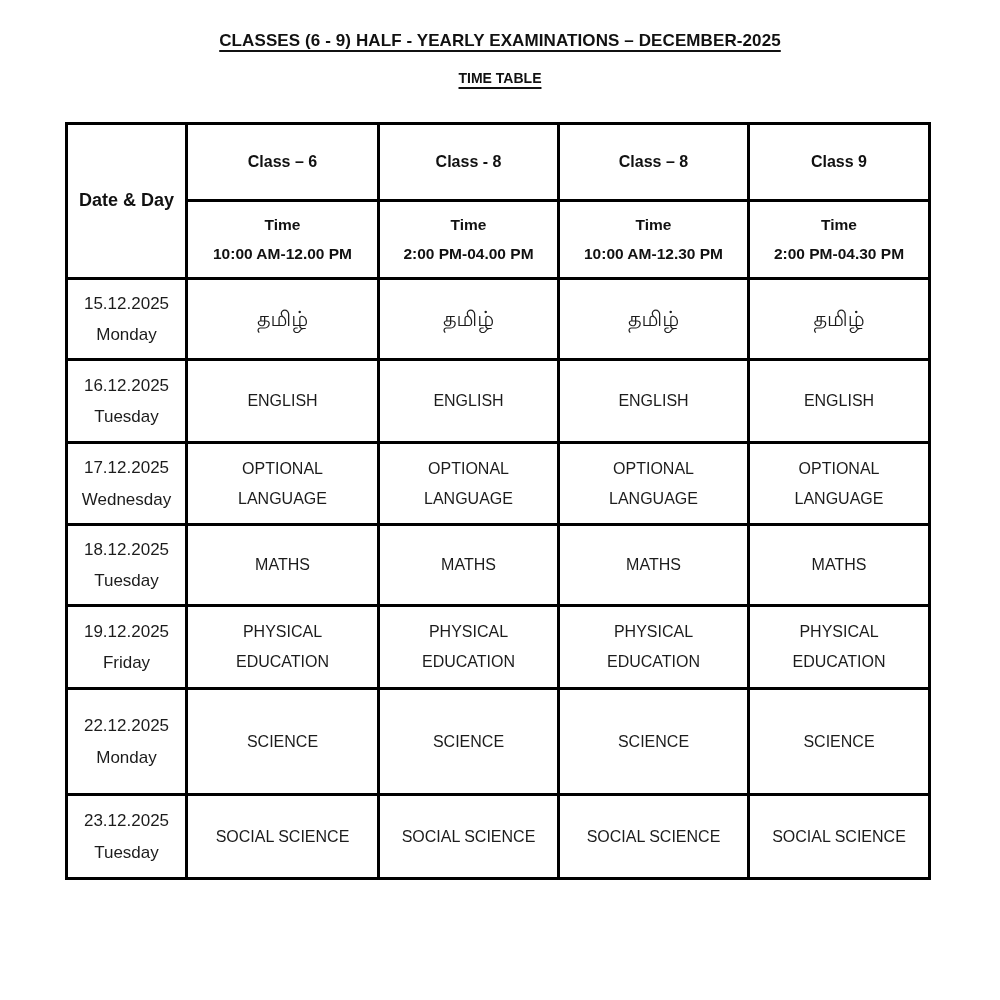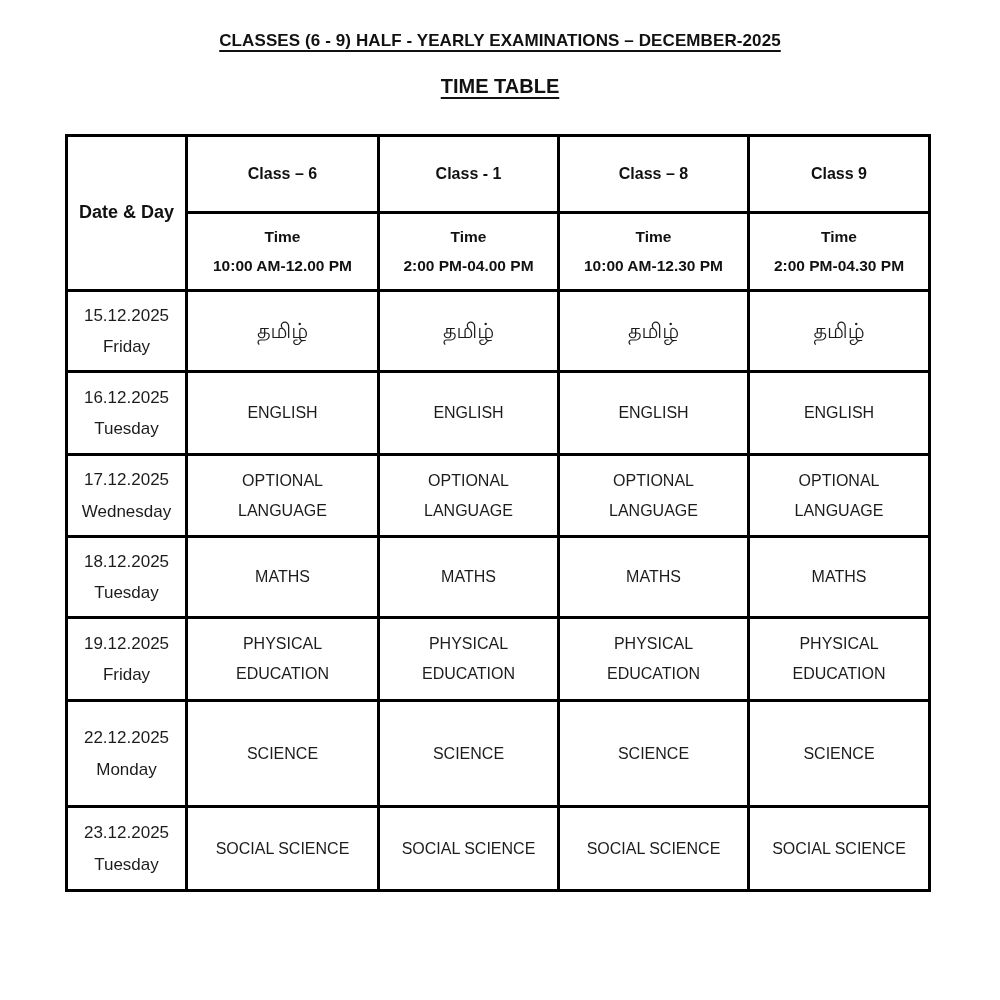--- a/index.html
+++ b/index.html
@@ -26,24 +26,24 @@
     letter-spacing: 0.1px;
     border-radius: 14px;
   }
   .doc-title span, .doc-subtitle span {
     text-decoration: underline;
     text-decoration-thickness: 2px;
     text-underline-offset: 4px;
     text-decoration-color: #111111;
   }
   .doc-subtitle {
-    margin: 0;
-    padding-top: 24px;
+    margin: 11px;
+    padding-top: 8px;
     text-align: center;
-    font-size: 20px;
+    font-size: 14px;
     font-weight: bold;
     color: #111111;
   }
   table.timetable {
     border-collapse: collapse;
     table-layout: fixed;
     margin: 36px 0 0 65px;
     width: 863px;
   }
   .timetable th, .timetable td {
@@ -89,39 +89,39 @@
       <col style="width:120px">
       <col style="width:192px">
       <col style="width:180px">
       <col style="width:190px">
       <col style="width:181px">
     </colgroup>
     <thead>
       <tr>
         <th rowspan="2" class="corner-cell">Date &amp; Day</th>
         <th class="class-header">Class – 6</th>
-        <th class="class-header">Class - 1</th>
+        <th class="class-header">Class - 8</th>
         <th class="class-header">Class – 8</th>
         <th class="class-header">Class 9</th>
       </tr>
       <tr>
         <th class="time-header">Time
 10:00 AM-12.00 PM</th>
         <th class="time-header">Time
 2:00 PM-04.00 PM</th>
         <th class="time-header">Time
 10:00 AM-12.30 PM</th>
         <th class="time-header">Time
 2:00 PM-04.30 PM</th>
       </tr>
     </thead>
     <tbody>
       <tr class="row-tamil r-tamil">
         <td class="date-cell">15.12.2025
-Friday</td>
+Monday</td>
         <td class="subject-cell">தமிழ்</td>
         <td class="subject-cell">தமிழ்</td>
         <td class="subject-cell">தமிழ்</td>
         <td class="subject-cell">தமிழ்</td>
       </tr>
       <tr class="r-english">
         <td class="date-cell">16.12.2025
 Tuesday</td>
         <td class="subject-cell">ENGLISH</td>
         <td class="subject-cell">ENGLISH</td>

